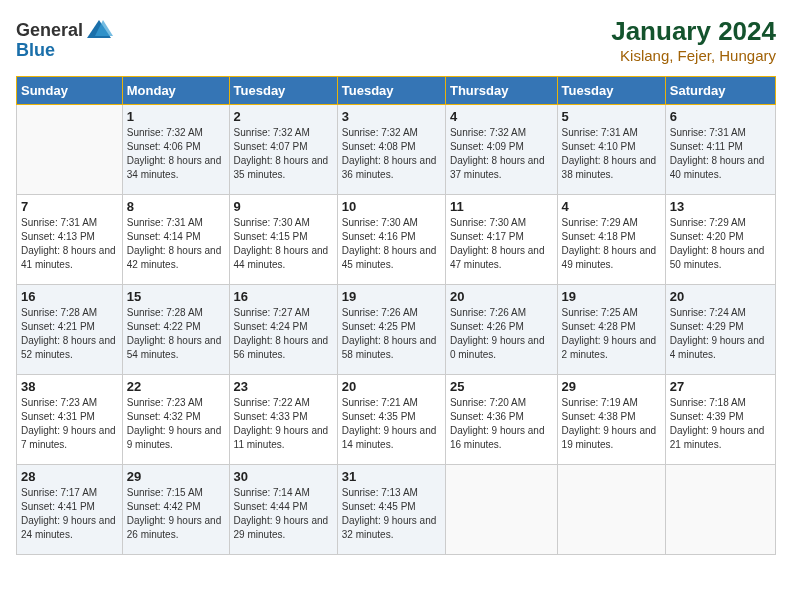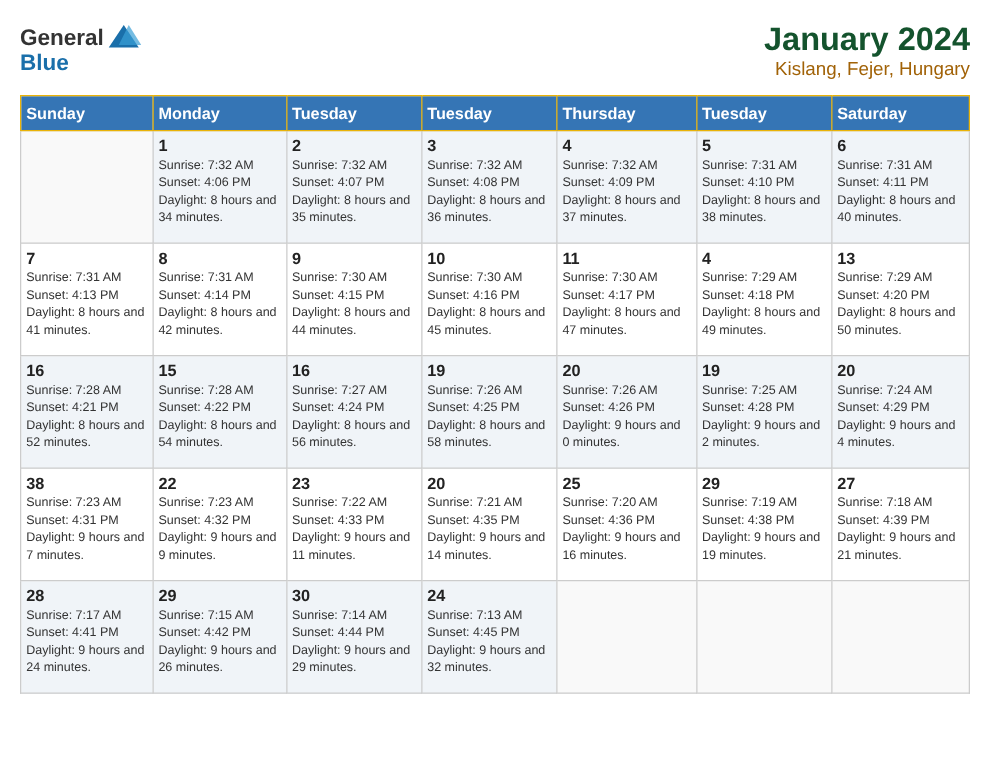--- a/index.html
+++ b/index.html
@@ -250,21 +250,21 @@
         </td>
         <td>
           <span class="day-number">29</span>
           <div class="day-info">Sunrise: 7:15 AM<br>Sunset: 4:42 PM<br>Daylight: 9 hours and 26 minutes.</div>
         </td>
         <td>
           <span class="day-number">30</span>
           <div class="day-info">Sunrise: 7:14 AM<br>Sunset: 4:44 PM<br>Daylight: 9 hours and 29 minutes.</div>
         </td>
         <td>
-          <span class="day-number">24</span>
+          <span class="day-number">31</span>
           <div class="day-info">Sunrise: 7:13 AM<br>Sunset: 4:45 PM<br>Daylight: 9 hours and 32 minutes.</div>
         </td>
         <td class="empty-cell"></td>
         <td class="empty-cell"></td>
         <td class="empty-cell"></td>
       </tr>
     </tbody>
 </table>
 
 </body></html>

